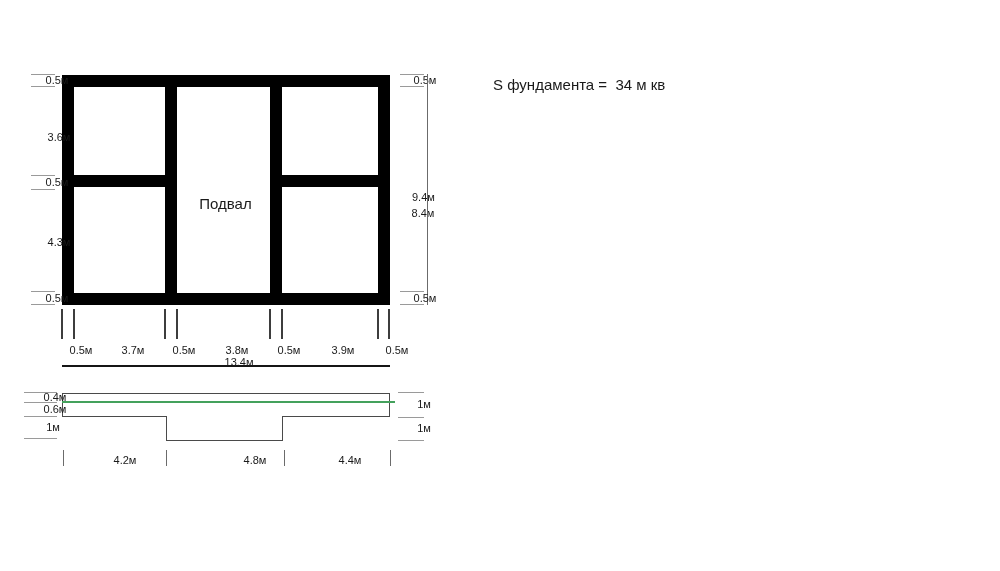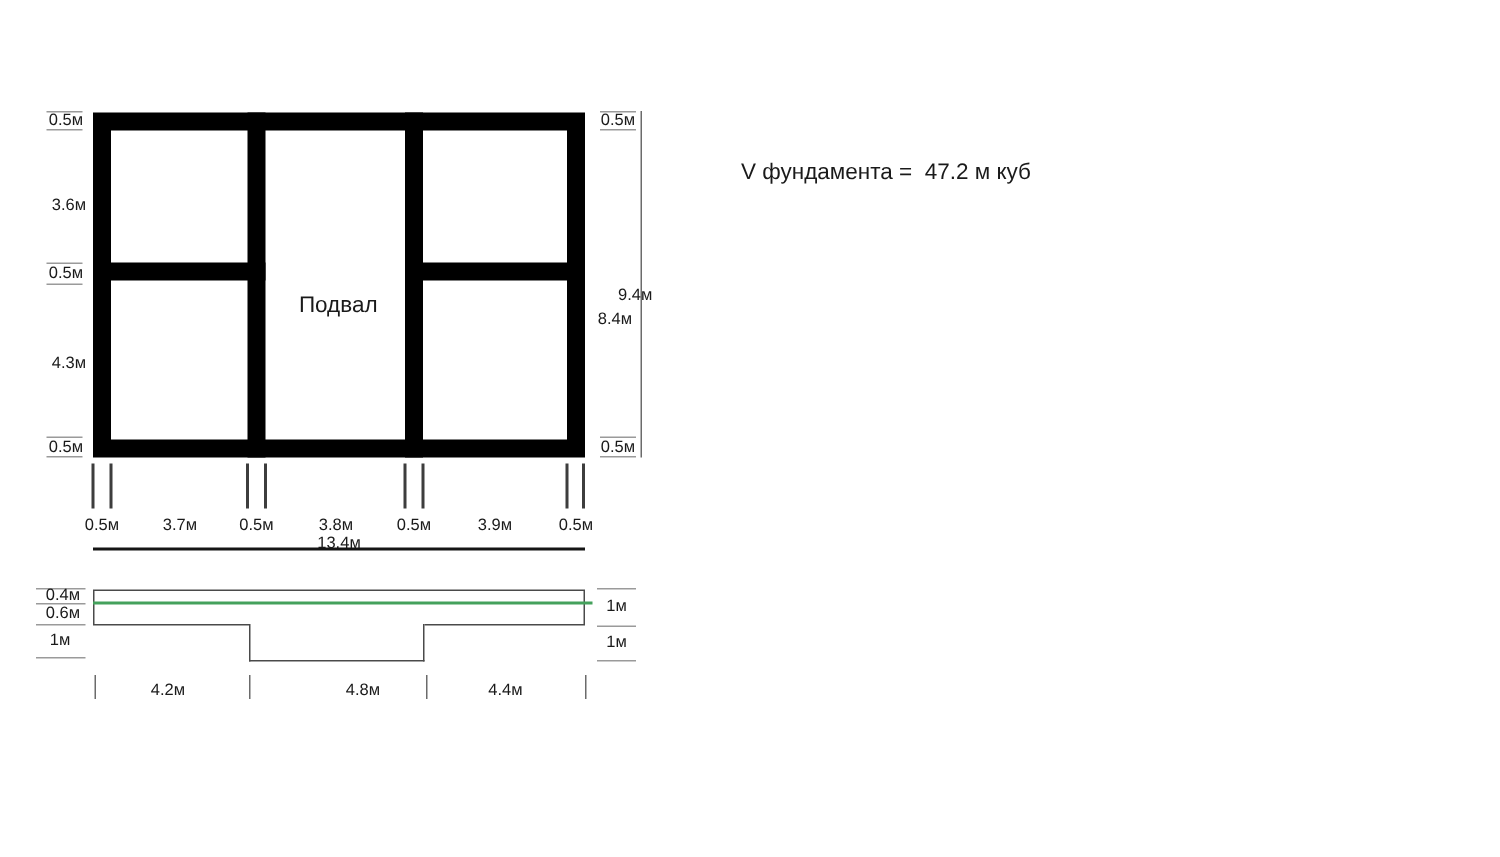--- a/index.html
+++ b/index.html
@@ -26,21 +26,21 @@
     box-sizing:border-box;border:12px solid var(--wall);background:transparent;
   }
   .room-label{
     position:absolute;left:177px;top:196px;width:97px;
     text-align:center;font-size:15px;line-height:16px;color:var(--text);
   }
   .dim{
     position:absolute;font-size:11px;line-height:11px;
     white-space:nowrap;color:var(--text);
   }
-  .c{transform:translateX(-50%);}
+  .c{transform:translateX(-50%);margin-left:13px;}
   .tick-h{position:absolute;height:1px;width:24px;background:var(--dim-line);}
   .tick-v{position:absolute;width:2px;height:30px;background:var(--tick);}
   .tick-v-thin{position:absolute;width:1px;height:16px;background:#6b6b6b;}
   .vline{position:absolute;width:1px;background:#6b6b6b;}
   .total-line{position:absolute;height:2px;background:var(--total-line);}
   .sec-top{
     position:absolute;left:62px;top:393px;width:328px;height:24px;
     box-sizing:border-box;border:1px solid var(--outline);background:#ffffff;
   }
   .sec-notch{
@@ -132,15 +132,15 @@
   <div class="tick-h" style="left:398px;top:440px;width:26px"></div>
 
   <div class="tick-v-thin" style="left:63px;top:450px"></div>
   <div class="dim c" style="left:112px;top:455px">4.2м</div>
   <div class="tick-v-thin" style="left:166px;top:450px"></div>
   <div class="dim c" style="left:242px;top:455px">4.8м</div>
   <div class="tick-v-thin" style="left:284px;top:450px"></div>
   <div class="dim c" style="left:337px;top:455px">4.4м</div>
   <div class="tick-v-thin" style="left:390px;top:450px"></div>
 
-  <div class="calc" style="left:494px;top:107px">V фундамента =  47.2 м куб</div>
+  <div class="calc" style="left:493px;top:77px">S фундамента =  34 м кв</div>
 
 </div>
 
 </body></html>

